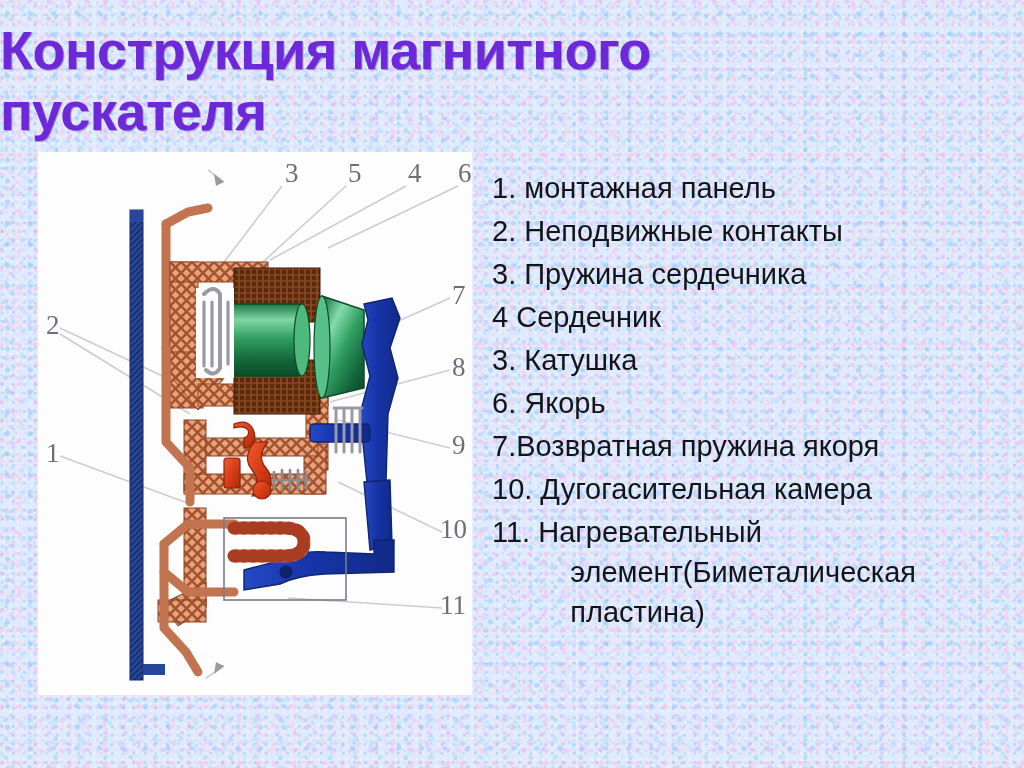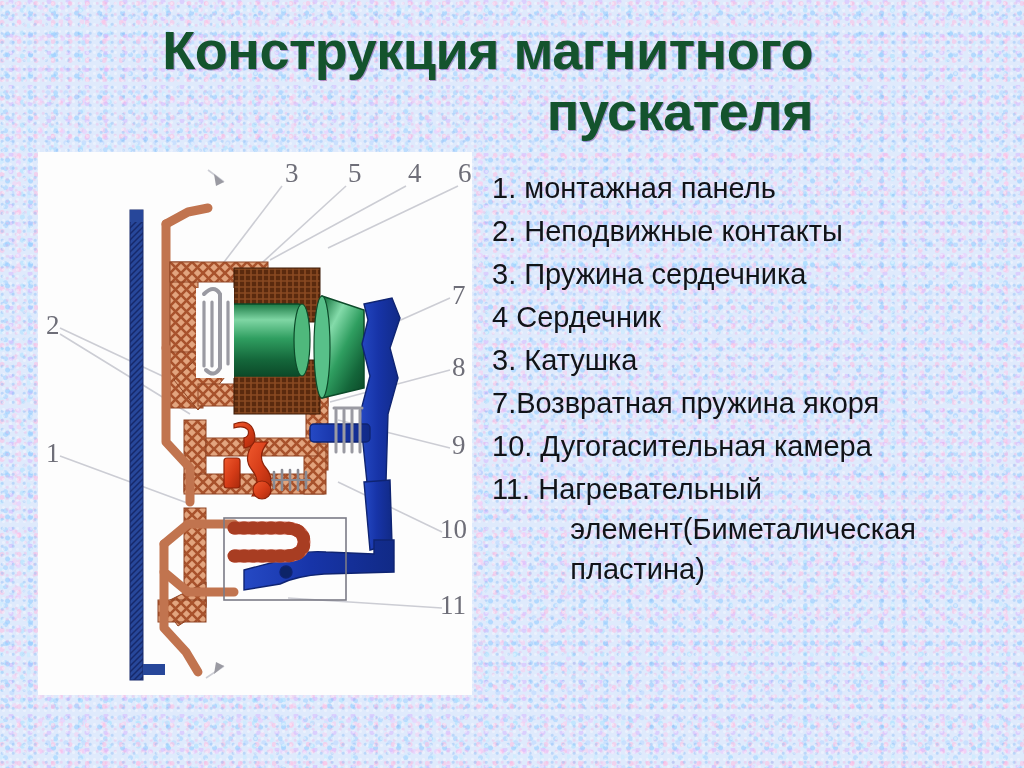--- a/index.html
+++ b/index.html
@@ -46,26 +46,26 @@
       radial-gradient(circle at 80% 30%, rgba(245,170,220,.30) 0 1px, transparent 2px);
     background-size: 7px 7px, 11px 9px, 9px 11px;
   }
 
   
   #title {
     position: absolute;
     left: 0;
     top: 20px;
     width: 813px;
-    text-align: right;
+    text-align: left;
     font-size: 54px;
     font-weight: bold;
     line-height: 1.13;
     letter-spacing: -0.5px;
-    color: #14532d;
+    color: #6d28d9;
     z-index: 4;
     text-shadow: 1px 1px 0 rgba(60,0,110,.35);
     pointer-events: none;
   }
 
   
   #figure {
     position: absolute;
     left: 38px;
     top: 152px;
@@ -295,18 +295,19 @@
     </g>
   </svg>
 </div>
 
 <div id="parts-list">
   <div class="part-item">1. монтажная панель</div>
   <div class="part-item">2. Неподвижные контакты</div>
   <div class="part-item">3. Пружина сердечника</div>
   <div class="part-item">4 Сердечник</div>
   <div class="part-item">3. Катушка</div>
+  <div class="part-item">6. Якорь</div>
   <div class="part-item">7.Возвратная пружина якоря</div>
   <div class="part-item">10. Дугогасительная камера</div>
   <div class="part-item">11. Нагревательный
      элемент(Биметалическая
      пластина)</div>
 </div>
 
 </body></html>

